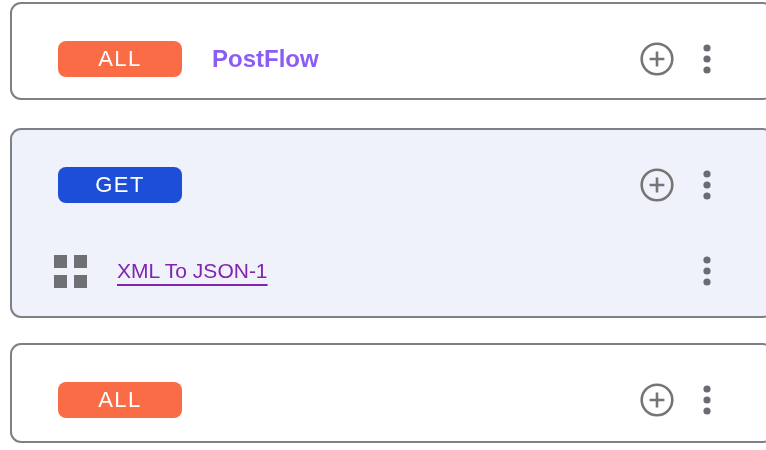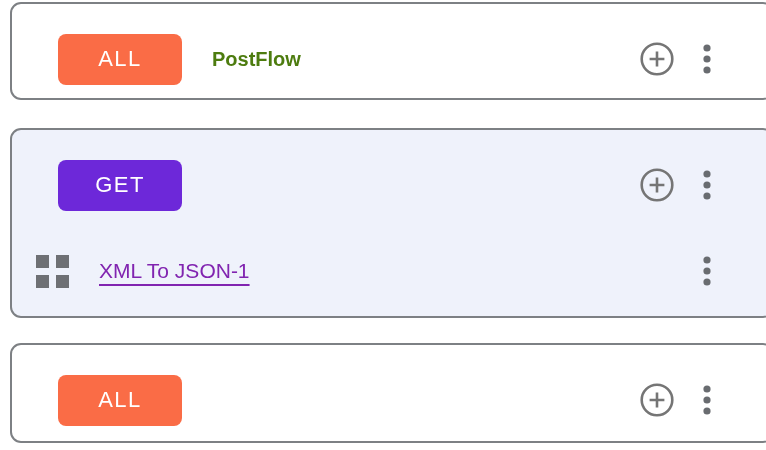--- a/index.html
+++ b/index.html
@@ -29,38 +29,38 @@
   .card-header {
     position: absolute;
     top: 34px;
     left: 46px;
     height: 42px;
     display: flex;
     align-items: center;
   }
   .badge {
     width: 124px;
-    height: 51px;
+    height: 36px;
     border-radius: 8px;
     color: #ffffff;
     font-size: 22px;
     font-weight: 500;
     letter-spacing: 1.5px;
     display: flex;
     align-items: center;
     justify-content: center;
     flex: 0 0 auto;
   }
   .badge-all { background: #fa6c46; }
-  .badge-get { background: #6d28d9; text-align: right; }
+  .badge-get { background: #1d4ed8; text-align: right; }
   .flow-title {
     margin-left: 30px;
-    font-size: 20px;
+    font-size: 24px;
     font-weight: 700;
-    color: #4d7c0f;
+    color: #8b5cf6;
     white-space: nowrap;
   }
 
   .actions {
     position: absolute;
     top: 34px;
     left: 627px;
     height: 42px;
     display: flex;
     align-items: center;
@@ -73,21 +73,21 @@
     margin: 0;
     cursor: pointer;
     display: flex;
     align-items: center;
     justify-content: center;
   }
 
   .policy-row {
     position: absolute;
     top: 119px;
-    left: 24px;
+    left: 42px;
     height: 44px;
     display: flex;
     align-items: center;
   }
   .policy-link {
     margin-left: 30px;
     font-size: 21px;
     color: #8124b0;
     text-decoration: underline;
     text-decoration-thickness: 2px;

